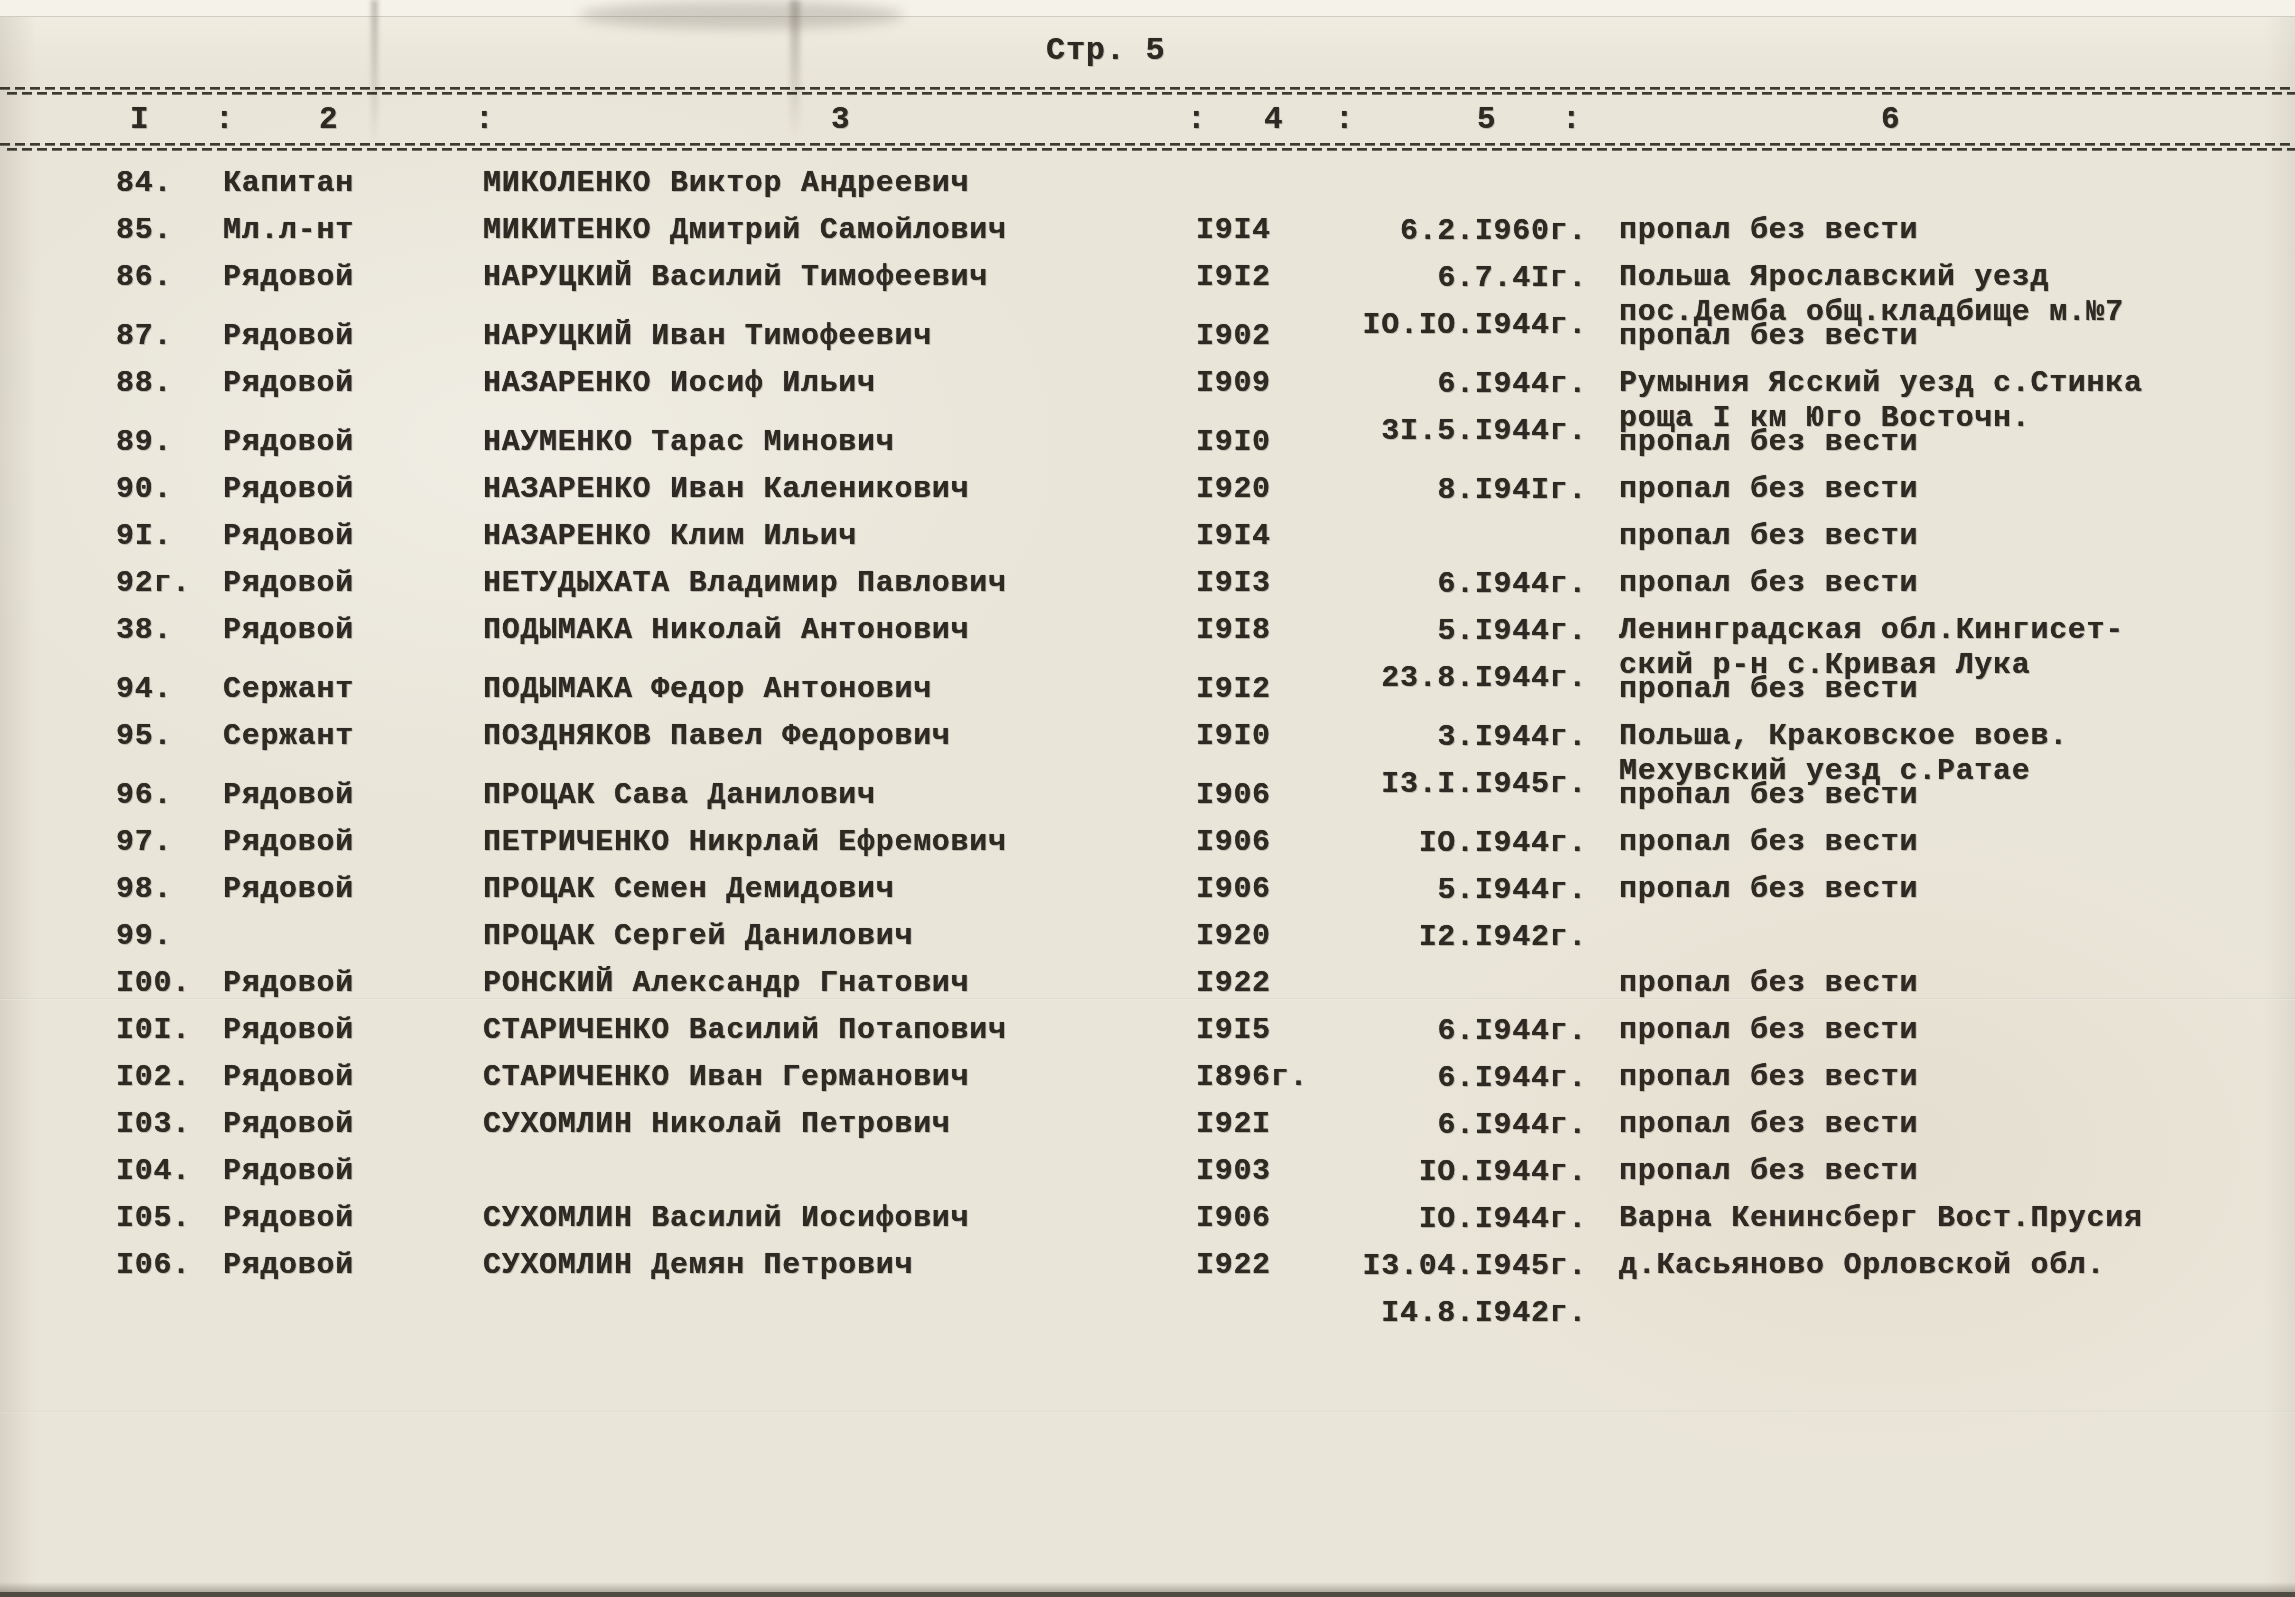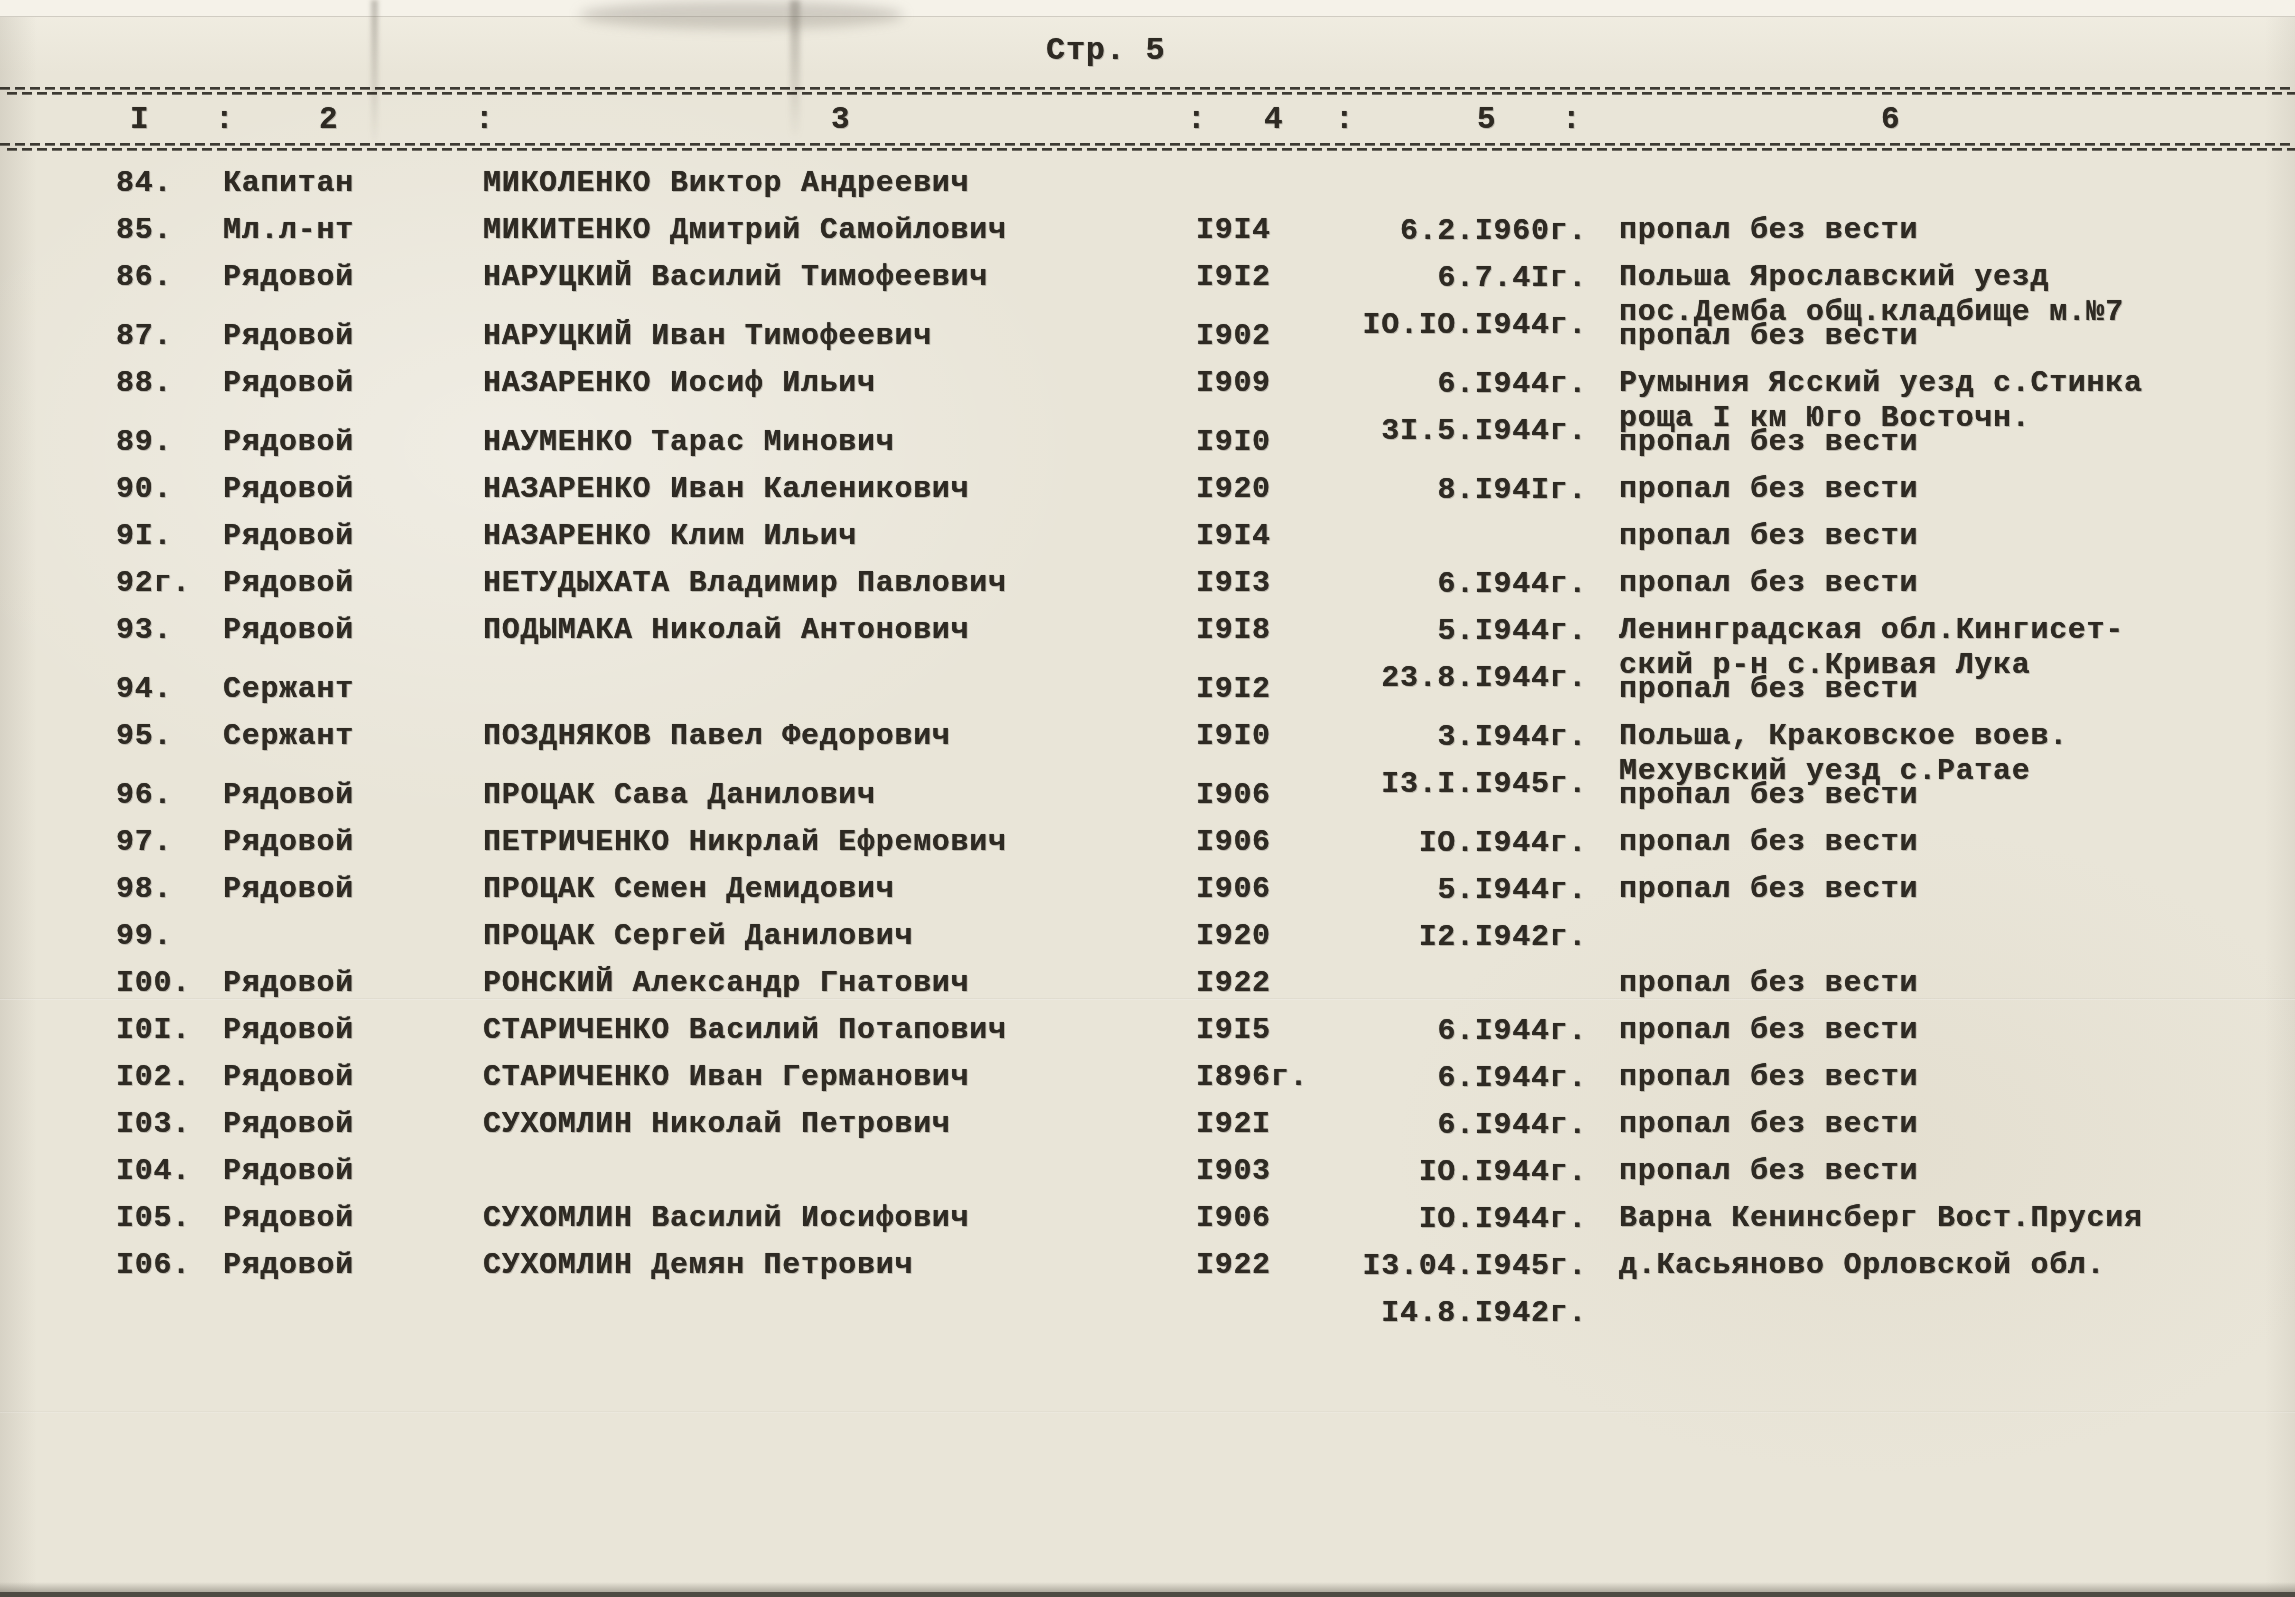--- a/index.html
+++ b/index.html
@@ -158,31 +158,32 @@
   </div>
       <div class="row">
     <div class="cell ink c-num">92г.</div>
     <div class="cell ink c-rank">Рядовой</div>
     <div class="cell ink c-name">НЕТУДЫХАТА Владимир Павлович</div>
     <div class="cell ink c-year">I9I3</div>
     <div class="cell ink c-date">5.I944г.</div>
     <div class="cell ink c-place">пропал без вести</div>
   </div>
       <div class="row tall">
-    <div class="cell ink c-num">93.</div>
+    <div class="cell ink c-num">38.</div>
     <div class="cell ink c-rank">Рядовой</div>
     <div class="cell ink c-name">ПОДЫМАКА Николай Антонович</div>
     <div class="cell ink c-year">I9I8</div>
     <div class="cell ink c-date">23.8.I944г.</div>
     <div class="cell ink c-place">Ленинградская обл.Кингисет-
 ский р-н с.Кривая Лука</div>
   </div>
       <div class="row">
     <div class="cell ink c-num">94.</div>
     <div class="cell ink c-rank">Сержант</div>
+    <div class="cell ink c-name">ПОДЫМАКА Федор Антонович</div>
     <div class="cell ink c-year">I9I2</div>
     <div class="cell ink c-date">3.I944г.</div>
     <div class="cell ink c-place">пропал без вести</div>
   </div>
       <div class="row tall">
     <div class="cell ink c-num">95.</div>
     <div class="cell ink c-rank">Сержант</div>
     <div class="cell ink c-name">ПОЗДНЯКОВ Павел Федорович</div>
     <div class="cell ink c-year">I9I0</div>
     <div class="cell ink c-date">I3.I.I945г.</div>

